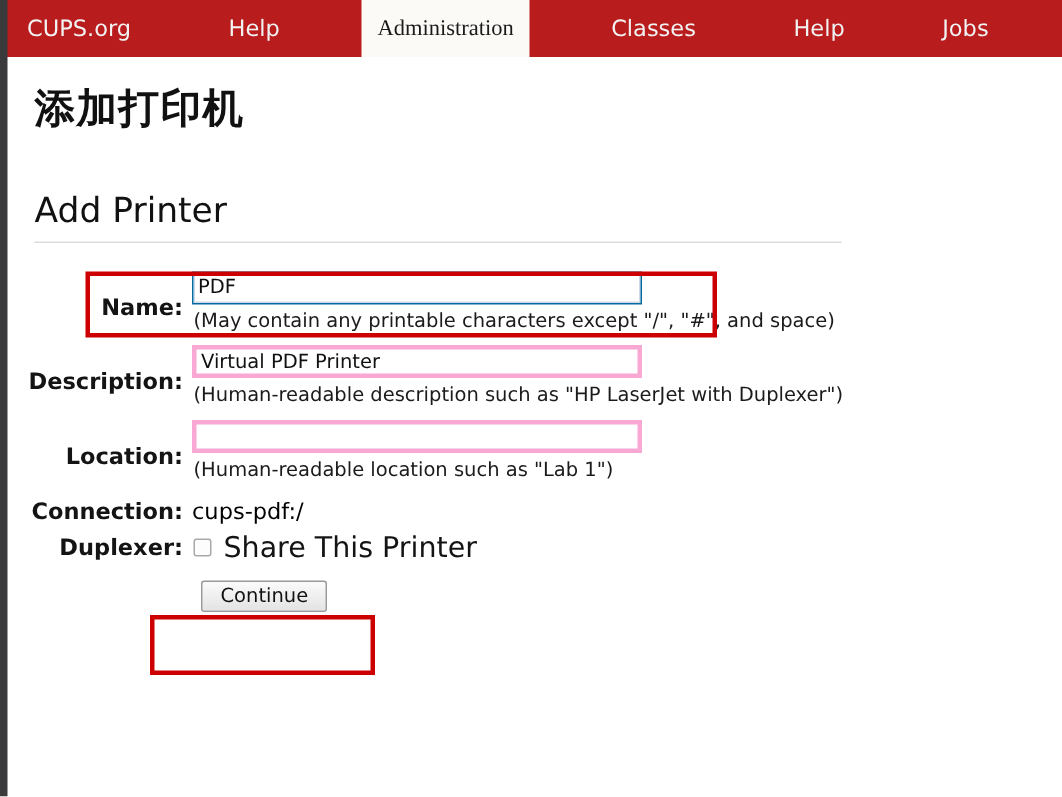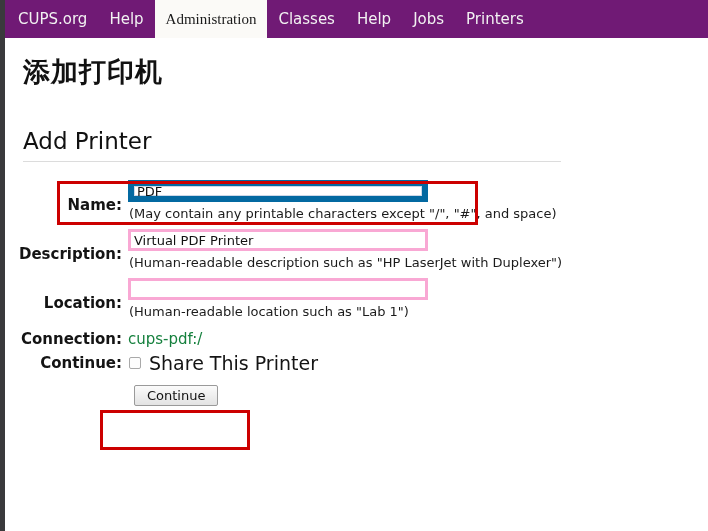--- a/index.html
+++ b/index.html
@@ -25,24 +25,25 @@
     z-index: 5;
   }
 
   
   .navbar {
     position: absolute;
     left: 0;
     top: 0;
     width: 708px;
     height: 38px;
-    background: #701a75;
+    background: #b91c1c;
     display: flex;
     align-items: stretch;
     box-sizing: border-box;
+    gap: 43px;
   }
   .nav-item {
     display: flex;
     align-items: center;
     padding: 0 11px;
     color: #f2f2f2;
     font-size: 15px;
     line-height: 1;
     white-space: nowrap;
     cursor: pointer;
@@ -124,32 +125,32 @@
     box-sizing: border-box;
     border: 3px solid #f9a8d4;
     background: #ffffff;
     font-family: "DejaVu Sans", "Liberation Sans", sans-serif;
     font-size: 13px;
     color: #111111;
     padding: 1px 3px;
     outline: none;
   }
   .text-input.focused {
-    border: 6px solid #0369a1;
+    border: 1px solid #0369a1;
     box-shadow: 0 0 0 1px #cdd8e8 inset;
   }
   .hint {
     font-size: 13px;
     color: #1b1b1b;
     padding: 4px 0 8px 1px;
     line-height: 15px;
   }
   .static-value {
     font-size: 15px;
-    color: #15803d;
+    color: #000000;
     line-height: 24px;
   }
   .share-line {
     display: flex;
     align-items: center;
     height: 24px;
   }
   .share-checkbox {
     width: 12px;
     height: 12px;
@@ -262,21 +263,21 @@
     </div>
 
     <div class="form-row">
       <div class="form-label">Connection:</div>
       <div class="form-field">
         <div class="static-value">cups-pdf:/</div>
       </div>
     </div>
 
     <div class="form-row">
-      <div class="form-label">Continue:</div>
+      <div class="form-label">Duplexer:</div>
       <div class="form-field">
         <div class="share-line">
           <span class="share-checkbox"></span>
           <span class="share-label">Share This Printer</span>
         </div>
       </div>
     </div>
 
     <div class="form-row">
       <div class="form-label"></div>

